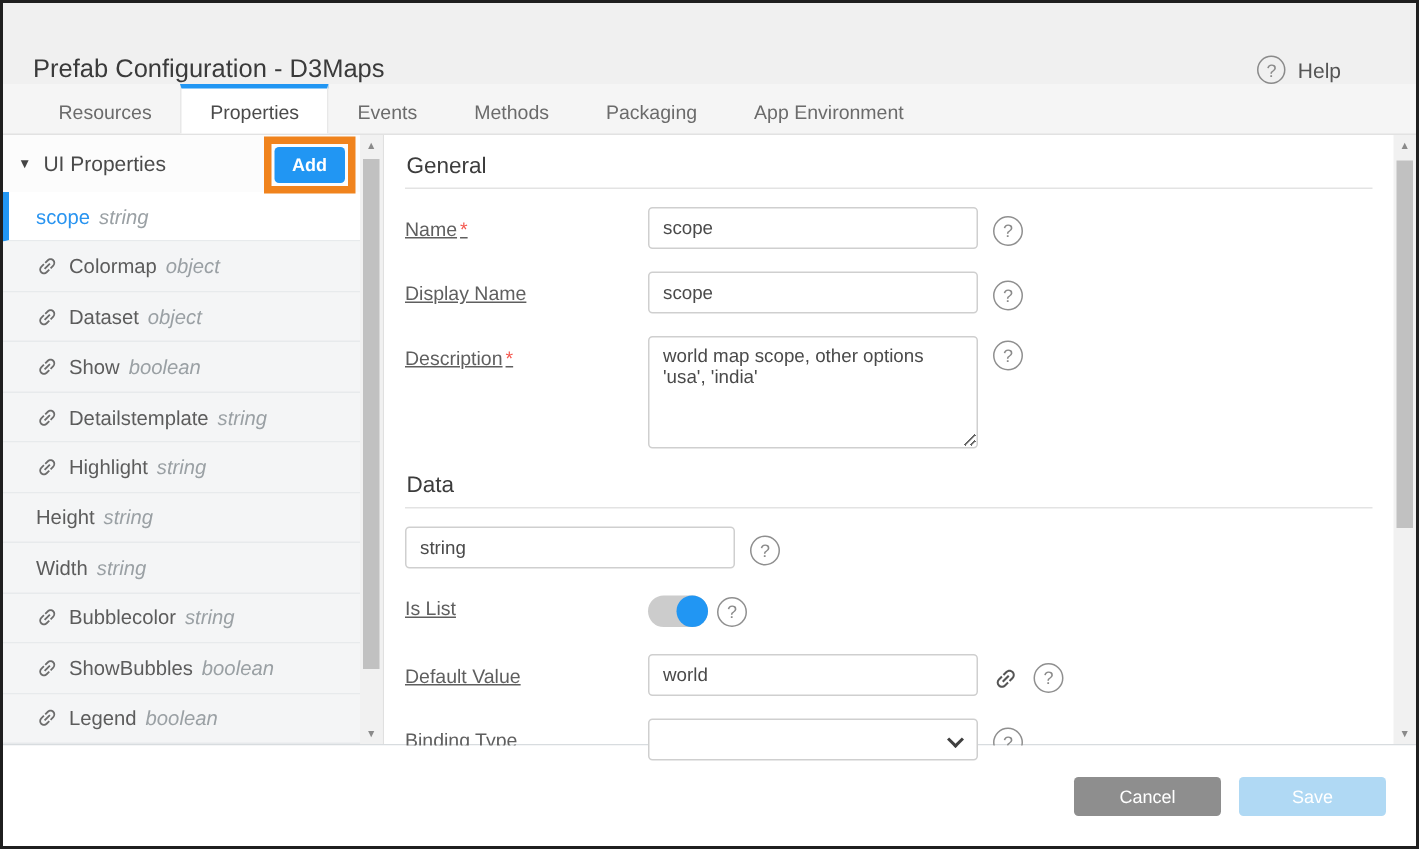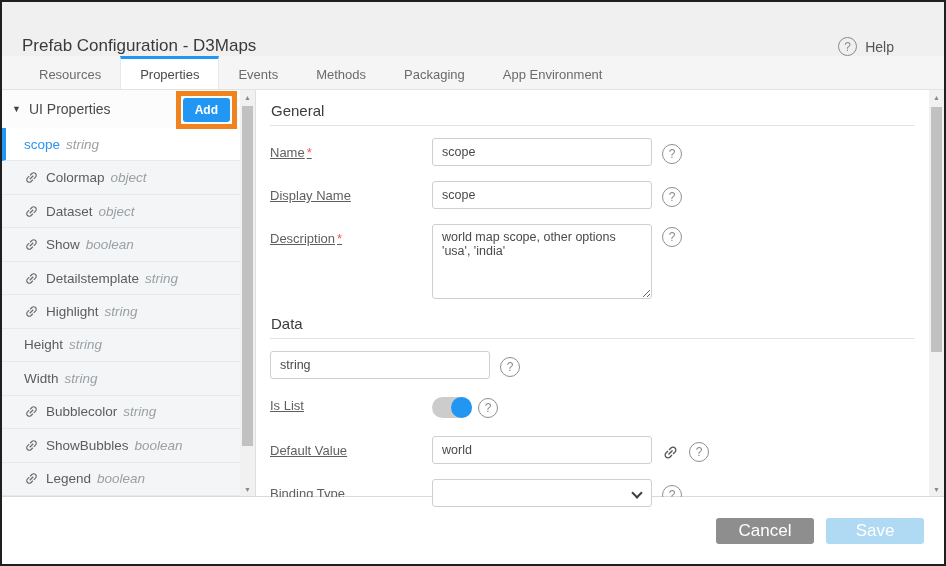--- a/index.html
+++ b/index.html
@@ -86,21 +86,21 @@
 
   
   .select { width:220px; height:28px; border:1px solid #cfcfcf; border-radius:3px; background:#fff;
             position:relative; cursor:pointer; }
   .select .chev { position:absolute; right:10px; top:9px; width:8px; height:8px;
                   border-right:2px solid #3f3f3f; border-bottom:2px solid #3f3f3f; transform:rotate(45deg); }
 
   
   .footer { height:67px; flex:0 0 auto; background:#fff; display:flex; align-items:center;
             justify-content:flex-end; padding-right:20px; gap:12px; }
-  .btn { min-width:98px; height:26px; border:none; border-radius:3px; font-size:17px; color:#fff;
+  .btn { min-width:98px; height:26px; border:none; border-radius:3px; font-size:12px; color:#fff;
          font-family:"Liberation Sans", sans-serif; cursor:pointer; }
   .btn-cancel { background:#8e8e8e; }
   .btn-save { background:#b0d9f4; cursor:default; }
 </style>
 </head>
 <body>
 
 <div class="window">
 
   <div class="titlebar">

